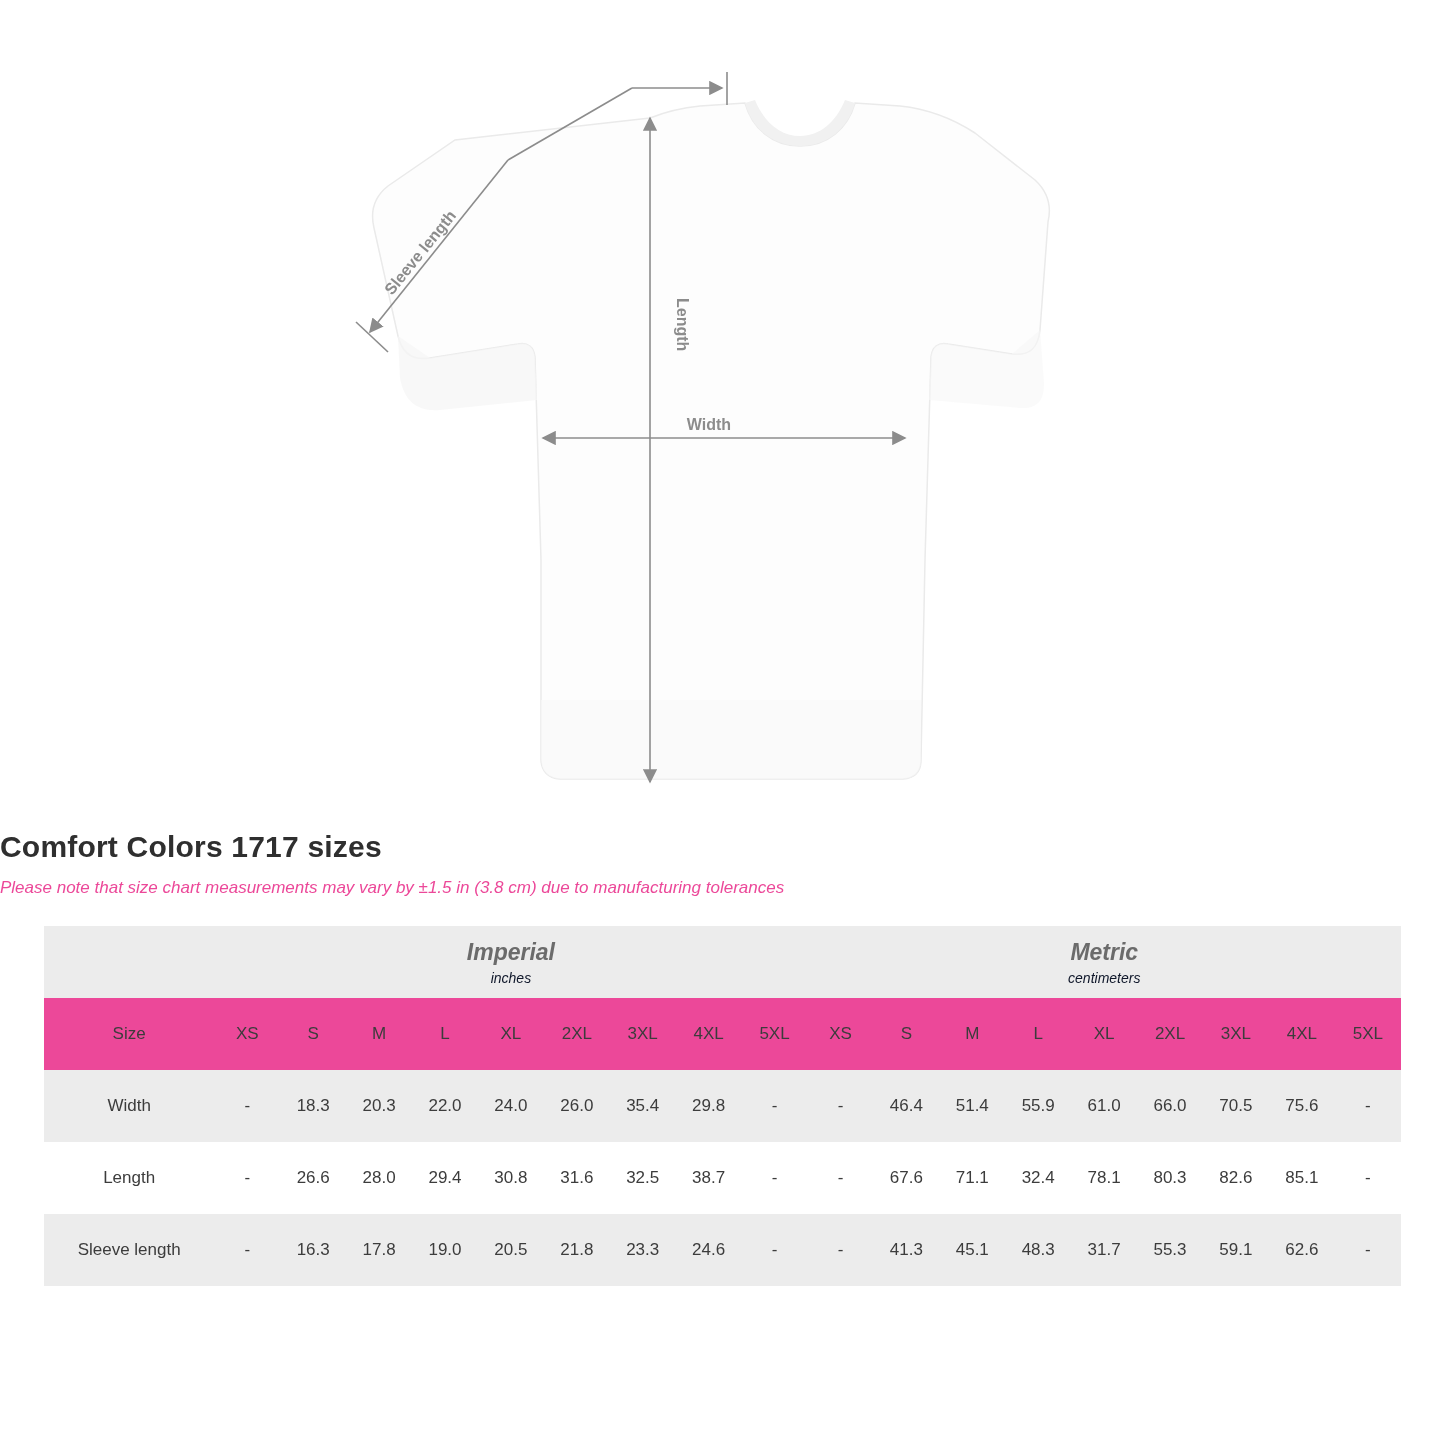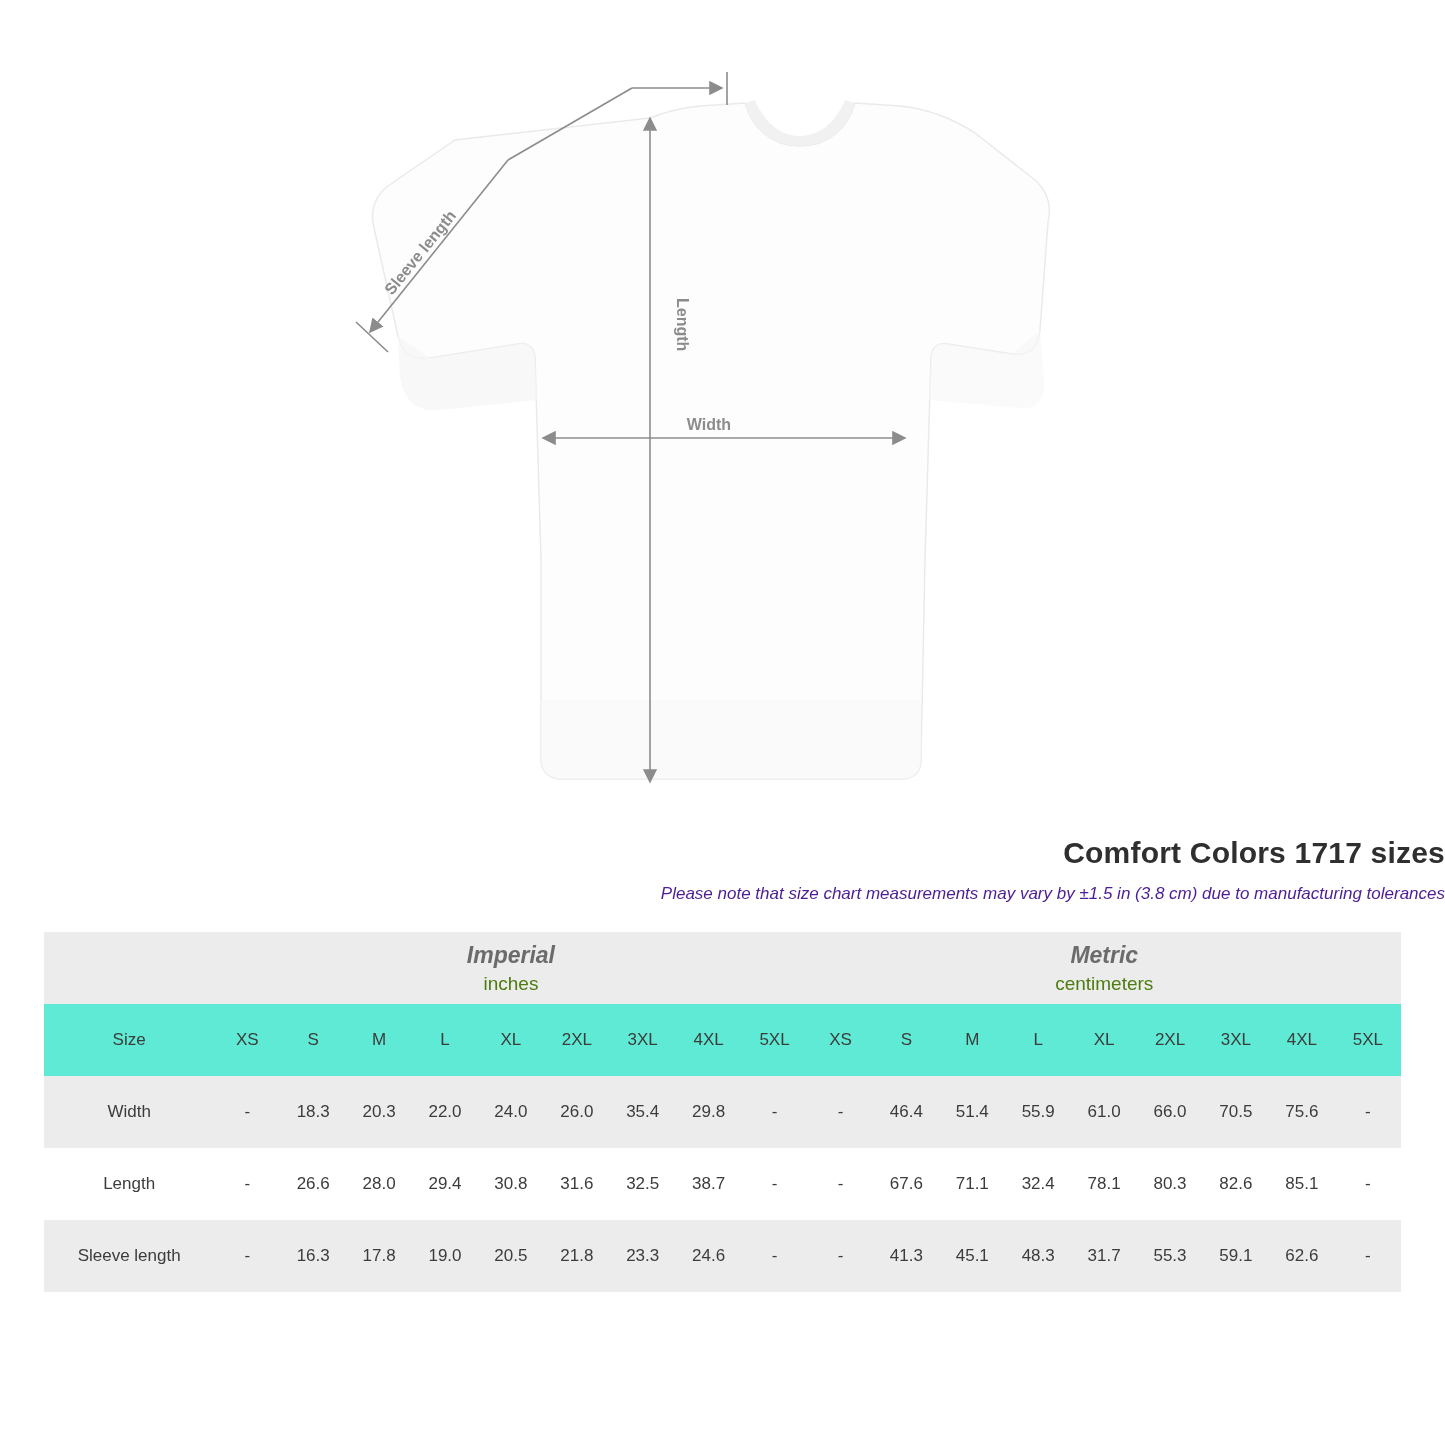--- a/index.html
+++ b/index.html
@@ -25,33 +25,32 @@
     position: relative;
     width: 1445px;
     height: 830px;
   }
   .illustration svg {
     display: block;
   }
 
   
   .title-block {
-    text-align: right;
-    margin-top: 6px;
+    text-align: left;
   }
   .chart-title {
     font-size: 30px;
     font-weight: bold;
     color: #2f2f2f;
     letter-spacing: 0.2px;
   }
   .chart-note {
     font-size: 17px;
     font-style: italic;
-    color: #4c1d95;
+    color: #ec4899;
     margin-top: 14px;
   }
 
   
   .table-wrap {
     margin: 28px 44px 6px 44px;
   }
   table.size-table {
     border-collapse: collapse;
     width: 1357px;
@@ -71,26 +70,27 @@
     height: 112px;
   }
   .unit-title {
     font-size: 23px;
     font-style: italic;
     font-weight: bold;
     color: #6b6b6b;
     line-height: 1.25;
   }
   .unit-sub {
-    font-size: 19px;
-    color: #4d7c0f;
+    font-size: 14px;
+    font-style: italic;
+    color: #0f172a;
     margin-top: 4px;
   }
   .head-row td {
-    background: #5eead4;
+    background: #ec4899;
     font-weight: bold;
     font-size: 17px;
     color: #3c3c3c;
   }
   .row-shade td {
     background: #ececec;
   }
   .row-plain td {
     background: #ffffff;
   }

